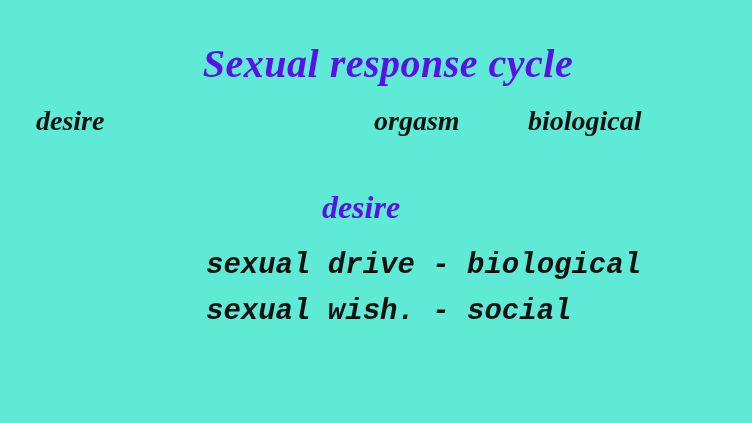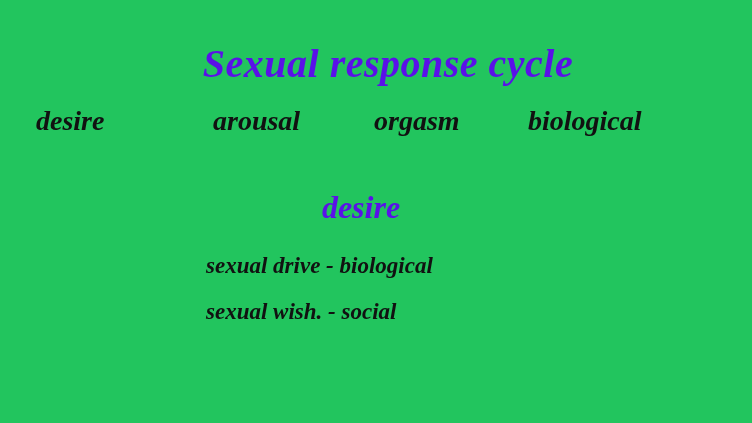--- a/index.html
+++ b/index.html
@@ -7,21 +7,21 @@
     padding: 0;
   }
   body {
     background: #ffffff;
     font-family: "Liberation Serif", "DejaVu Serif", serif;
   }
   #slide {
     position: relative;
     width: 752px;
     height: 423px;
-    background: #22c55e;
+    background: #5eead4;
     overflow: hidden;
   }
 
   
   .slide-title {
     position: absolute;
     left: 0;
     top: 40px;
     width: 752px;
     text-align: center;
@@ -75,42 +75,42 @@
   }
 
   
   .bullet-list {
     position: absolute;
     left: 206px;
     top: 252px;
     width: 460px;
   }
   .bullet-line {
-    font-size: 23px;
+    font-size: 29px;
     font-weight: bold;
     font-style: italic;
     color: #111111;
     white-space: nowrap;
     line-height: 28px;
     margin-bottom: 18px;
+    font-family: Liberation Mono, monospace;
   }
   .bullet-line:last-child {
     margin-bottom: 0;
   }
 </style>
 </head>
 <body>
 
 <div id="slide">
 
   <div class="slide-title">Sexual response cycle</div>
 
   <div class="phase-row">
     <div class="phase-item phase-desire">desire</div>
-    <div class="phase-item phase-arousal">arousal</div>
     <div class="phase-item phase-orgasm">orgasm</div>
     <div class="phase-item phase-resolution">biological</div>
   </div>
 
   <div class="section-heading">desire</div>
 
   <div class="bullet-list">
     <div class="bullet-line">sexual drive - biological</div>
     <div class="bullet-line">sexual wish. - social</div>
   </div>

